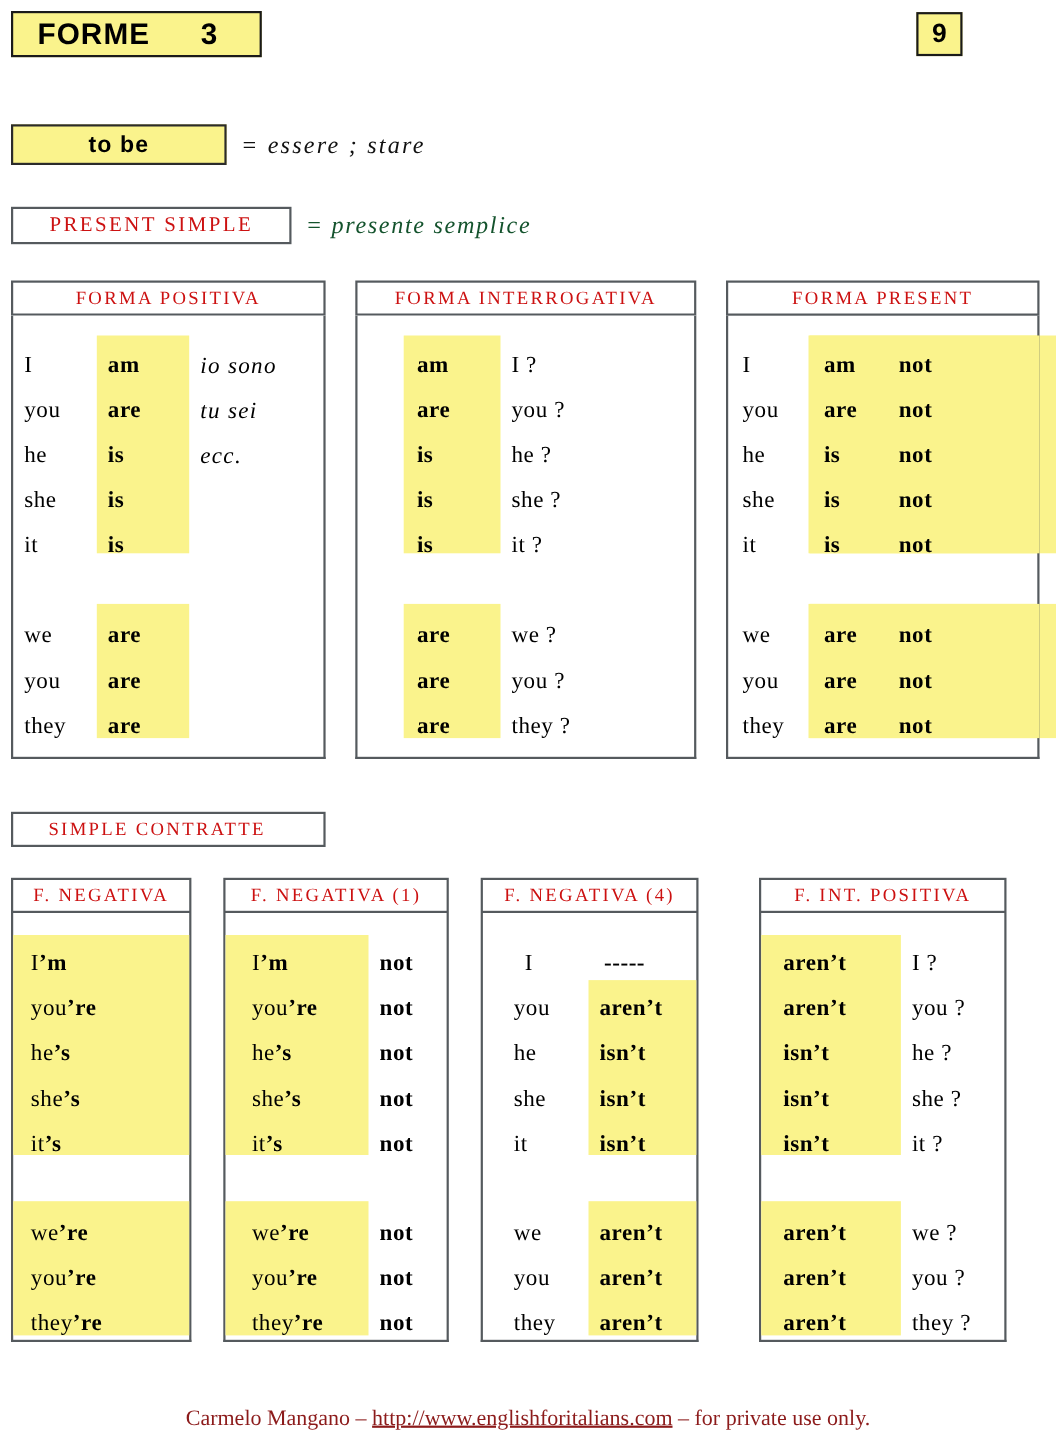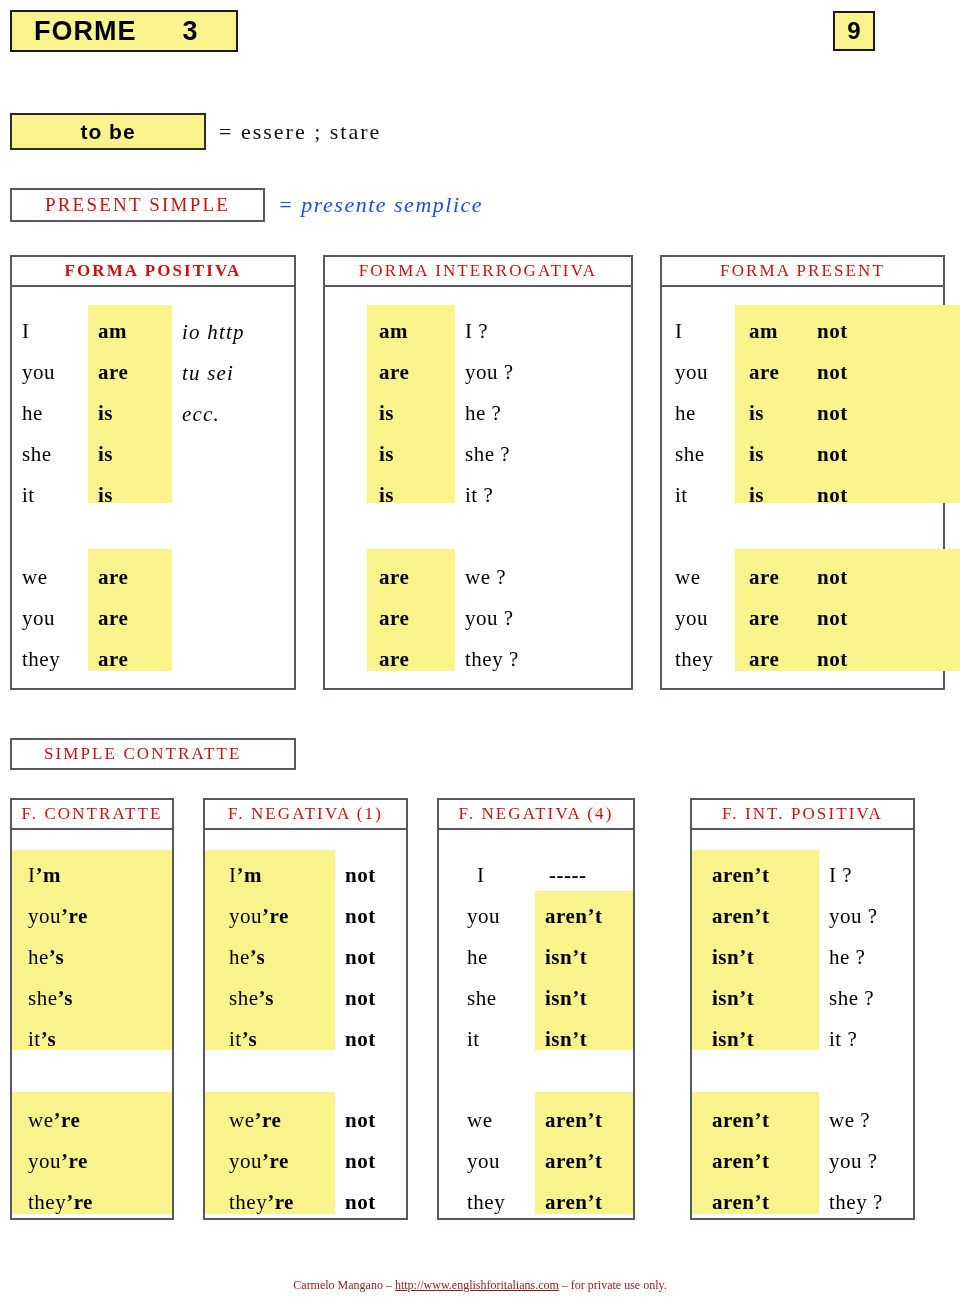--- a/index.html
+++ b/index.html
@@ -33,33 +33,33 @@
   
   #tobe-box {
     position:absolute; left:10px; top:113px; width:196px; height:37px;
     border:2px solid #2b2b2b; background:#faf38c;
     display:flex; align-items:center; justify-content:center;
     font-family:"Liberation Sans","DejaVu Sans",sans-serif;
     font-weight:bold; font-size:21px; letter-spacing:1px; color:#000;
   }
   #tobe-eq {
     position:absolute; left:219px; top:119px;
-    font-size:22px; letter-spacing:2px; color:#111;
+    font-style:italic; font-size:22px; letter-spacing:2px; color:#111;
   }
 
   
   #ps-box {
     position:absolute; left:10px; top:188px; width:255px; height:34px;
     border:2px solid #555a5e; background:#fff;
     display:flex; align-items:center; justify-content:center;
     font-size:19px; letter-spacing:2.2px; color:#cc1111;
   }
   #ps-eq {
     position:absolute; left:278px; top:192px;
-    font-style:italic; font-size:22px; letter-spacing:1.5px; color:#1d4ed8;
+    font-style:italic; font-size:22px; letter-spacing:1.5px; color:#14532d;
   }
 
   
   .colhead {
     position:absolute; height:32px;
     border:2px solid #555a5e; background:#fff;
     display:flex; align-items:center; justify-content:center;
     font-size:17px; letter-spacing:2.1px; color:#cc1111;
     white-space:nowrap;
   }
@@ -82,21 +82,21 @@
     position:absolute; left:10px; top:738px; width:286px; height:32px;
     border:2px solid #555a5e; background:#fff;
     display:flex; align-items:center;
     padding-left:32px;
     font-size:17px; letter-spacing:2.1px; color:#cc1111;
   }
 
   
   #footer {
     position:absolute; left:0; top:1278px; width:960px;
-    text-align:center; font-size:12px; color:#8c1b1b;
+    text-align:center; font-size:20px; color:#8c1b1b;
   }
   #footer .lnk { text-decoration:underline; color:#8c1b1b; }
 </style>
 </head>
 <body>
 
 <div id="unit-box">
   <span>FORME</span>
   <span class="u-num">3</span>
 </div>
@@ -108,37 +108,37 @@
 <div id="tobe-box">
   <span>to be</span>
 </div>
 <div id="tobe-eq">=  essere ; stare</div>
 
 <div id="ps-box">
   <span>PRESENT  SIMPLE</span>
 </div>
 <div id="ps-eq">=  presente semplice</div>
 
-<div class="colhead" style="left:10px;  top:255px; width:286px;font-weight:bold;">
+<div class="colhead" style="left:10px;  top:255px; width:286px;">
   <span>FORMA POSITIVA</span>
 </div>
 <div class="colhead" style="left:323px; top:255px; width:310px;">
   <span>FORMA INTERROGATIVA</span>
 </div>
 <div class="colhead" style="left:660px; top:255px; width:285px;">
   <span>FORMA PRESENT</span>
 </div>
 
 <div class="colbody" style="left:10px; top:287px; width:286px; height:403px;">
   <div class="hl" style="left:76px; top:18px; width:84px; height:198px;"></div>
   <div class="hl" style="left:76px; top:262px; width:84px; height:122px;"></div>
 
   <div class="rowtxt" style="left:10px; top:32px;">I</div>
   <div class="rowtxt b" style="left:86px; top:32px;">am</div>
-  <div class="rowtxt it" style="left:170px; top:33px;">io http</div>
+  <div class="rowtxt it" style="left:170px; top:33px;">io sono</div>
 
   <div class="rowtxt" style="left:10px; top:73px;">you</div>
   <div class="rowtxt b" style="left:86px; top:73px;">are</div>
   <div class="rowtxt it" style="left:170px; top:74px;">tu sei</div>
 
   <div class="rowtxt" style="left:10px; top:114px;">he</div>
   <div class="rowtxt b" style="left:86px; top:114px;">is</div>
   <div class="rowtxt it" style="left:170px; top:115px;font-style:italic;">ecc.</div>
 
   <div class="rowtxt" style="left:10px; top:155px;">she</div>
@@ -224,21 +224,21 @@
   <div class="rowtxt" style="left:13px; top:360px;">they</div>
   <div class="rowtxt b" style="left:87px; top:360px;">are</div>
   <div class="rowtxt b" style="left:155px; top:360px;">not</div>
 </div>
 
 <div id="fc-box">
   <span>SIMPLE CONTRATTE</span>
 </div>
 
 <div class="colhead" style="left:10px;  top:798px; width:164px;">
-  <span>F. CONTRATTE</span>
+  <span>F. NEGATIVA</span>
 </div>
 <div class="colhead" style="left:203px; top:798px; width:205px;">
   <span>F. NEGATIVA (1)</span>
 </div>
 <div class="colhead" style="left:437px; top:798px; width:198px;">
   <span>F. NEGATIVA (4)</span>
 </div>
 <div class="colhead" style="left:690px; top:798px; width:225px;">
   <span>F. INT. POSITIVA</span>
 </div>

